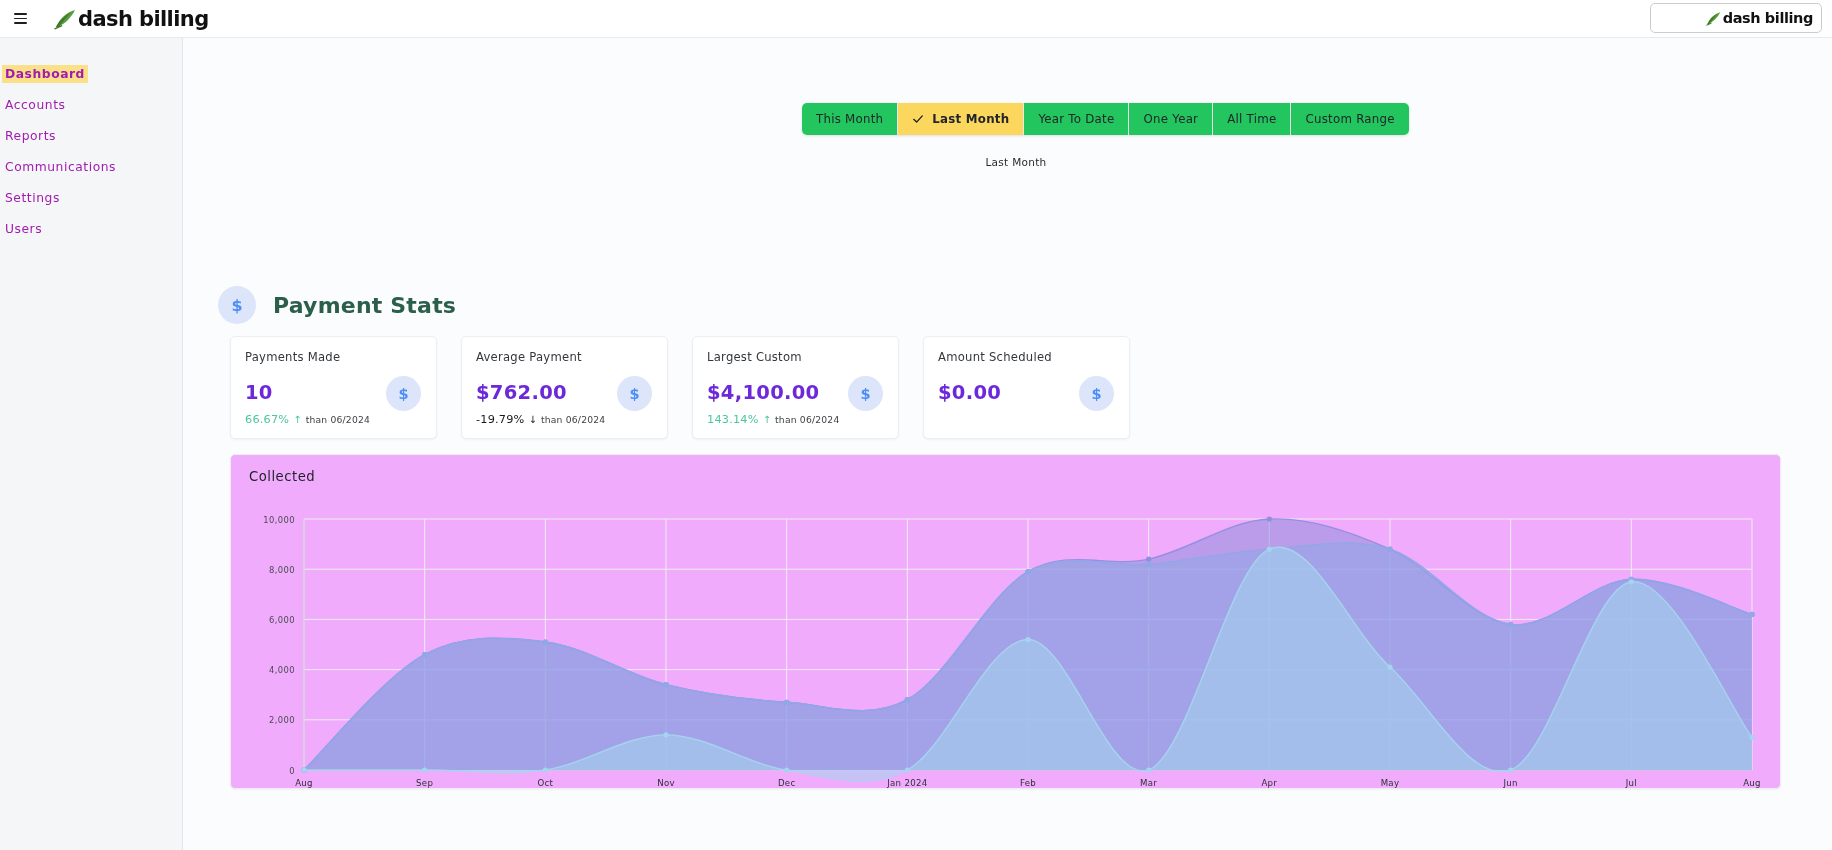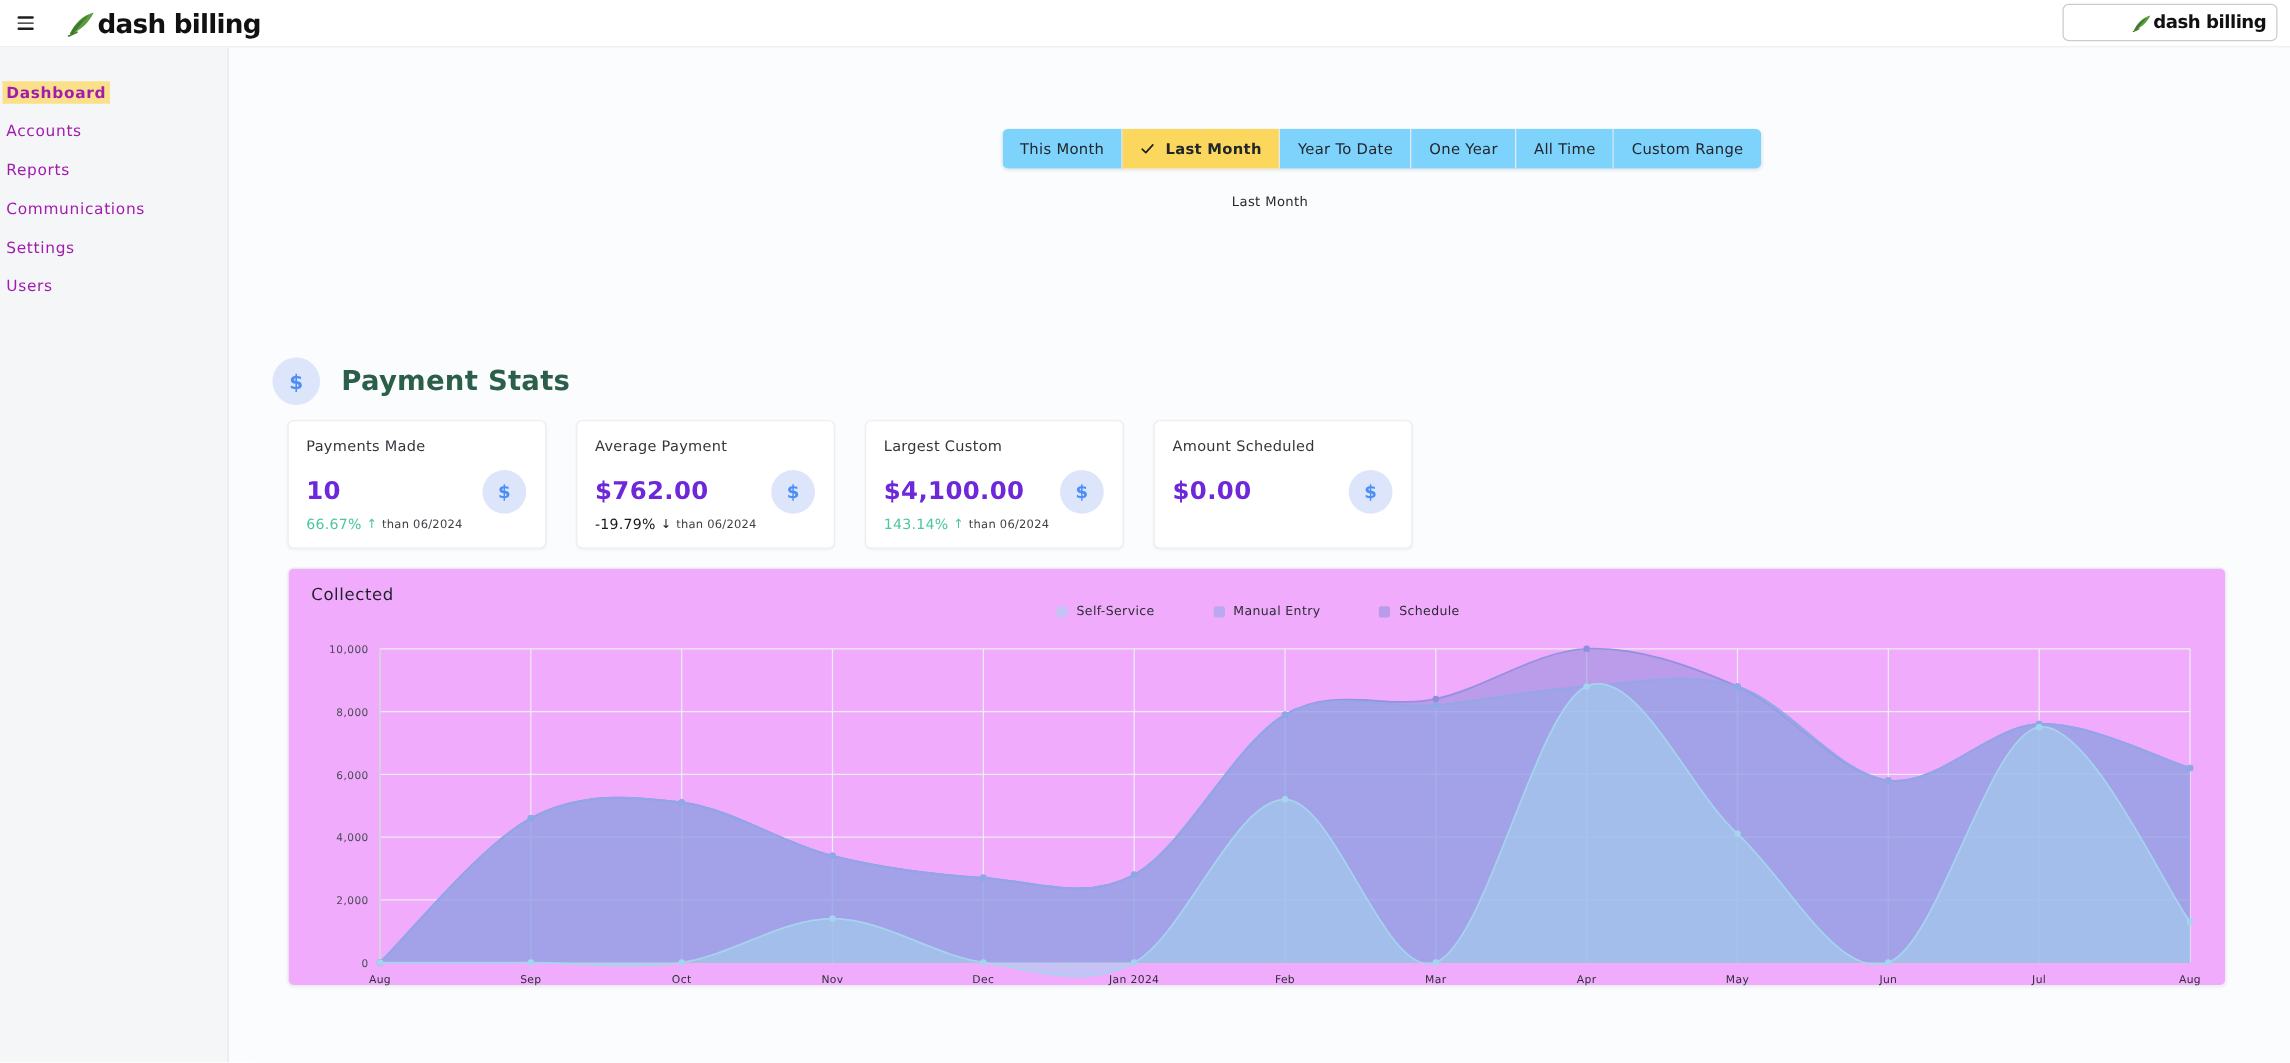--- a/index.html
+++ b/index.html
@@ -70,21 +70,21 @@
     position: absolute; top: 65px; left: 619px;
     height: 32px; display: flex;
     border-radius: 5px; background: #fff;
     box-shadow: 0 1px 3px rgba(15,25,45,.13);
     overflow: hidden;
   }
   .range-btn {
     display: flex; align-items: center; gap: 8px;
     padding: 0 14px; font-size: 11.8px; color: #22262b;
     border-right: 1px solid #e6e8eb; cursor: pointer;
-    letter-spacing: .25px; background: #7dd3fc; white-space: nowrap;
+    letter-spacing: .25px; background: #22c55e; white-space: nowrap;
     font-family: "DejaVu Sans", sans-serif;
   }
   .range-btn:last-child { border-right: none; }
   .range-btn.active { background: #fbd85d; font-weight: 700; }
   .check { width: 12px; height: 12px; flex: 0 0 auto; }
 
   
   .hero {
     position: absolute; top: 118px; left: 0; width: 1649px;
     text-align: center;
@@ -313,40 +313,20 @@
       <div class="card-title">Amount Scheduled</div>
       <div class="card-value">$0.00</div>
       <div class="card-icon">$</div>
     </div>
 
   </div>
 
   <section class="chart-card">
     <div class="chart-title">Collected</div>
 
-    <div class="legend">
-      <div class="legend-item">
-        <span class="legend-swatch" id="sw0" style="background: rgb(165, 213, 238); opacity: 0.55;">
-            <span style="position: absolute; left: 2px; top: 2px; width: 5px; height: 5px; border-radius: 50%; background: rgb(165, 213, 238); opacity: 1;"></span>
-          </span>
-        <span class="legend-label">Self-Service</span>
-      </div>
-      <div class="legend-item">
-        <span class="legend-swatch" id="sw1" style="background: rgb(143, 168, 232); opacity: 0.55;">
-            <span style="position: absolute; left: 2px; top: 2px; width: 5px; height: 5px; border-radius: 50%; background: rgb(143, 168, 232); opacity: 1;"></span>
-          </span>
-        <span class="legend-label">Manual Entry</span>
-      </div>
-      <div class="legend-item">
-        <span class="legend-swatch" id="sw2" style="background: rgb(143, 143, 221); opacity: 0.55;">
-            <span style="position: absolute; left: 2px; top: 2px; width: 5px; height: 5px; border-radius: 50%; background: rgb(143, 143, 221); opacity: 1;"></span>
-          </span>
-        <span class="legend-label">Schedule</span>
-      </div>
-    </div>
 
     <div class="chart-area">
       <svg class="chart-svg" id="chart-svg" width="1551" height="285">
           <line x1="73" y1="265" x2="1521" y2="265" stroke="#c9cdd3" stroke-width="1"></line>
           <text x="64" y="268.5" text-anchor="end" font-size="8.4" fill="#494c51" font-family="&quot;DejaVu Sans&quot;, sans-serif" letter-spacing="0.4">0</text>
           <line x1="73" y1="214.8" x2="1521" y2="214.8" stroke="#eceef1" stroke-width="1"></line>
           <text x="64" y="218.3" text-anchor="end" font-size="8.4" fill="#494c51" font-family="&quot;DejaVu Sans&quot;, sans-serif" letter-spacing="0.4">2,000</text>
           <line x1="73" y1="164.6" x2="1521" y2="164.6" stroke="#eceef1" stroke-width="1"></line>
           <text x="64" y="168.1" text-anchor="end" font-size="8.4" fill="#494c51" font-family="&quot;DejaVu Sans&quot;, sans-serif" letter-spacing="0.4">4,000</text>
           <line x1="73" y1="114.4" x2="1521" y2="114.4" stroke="#eceef1" stroke-width="1"></line>

